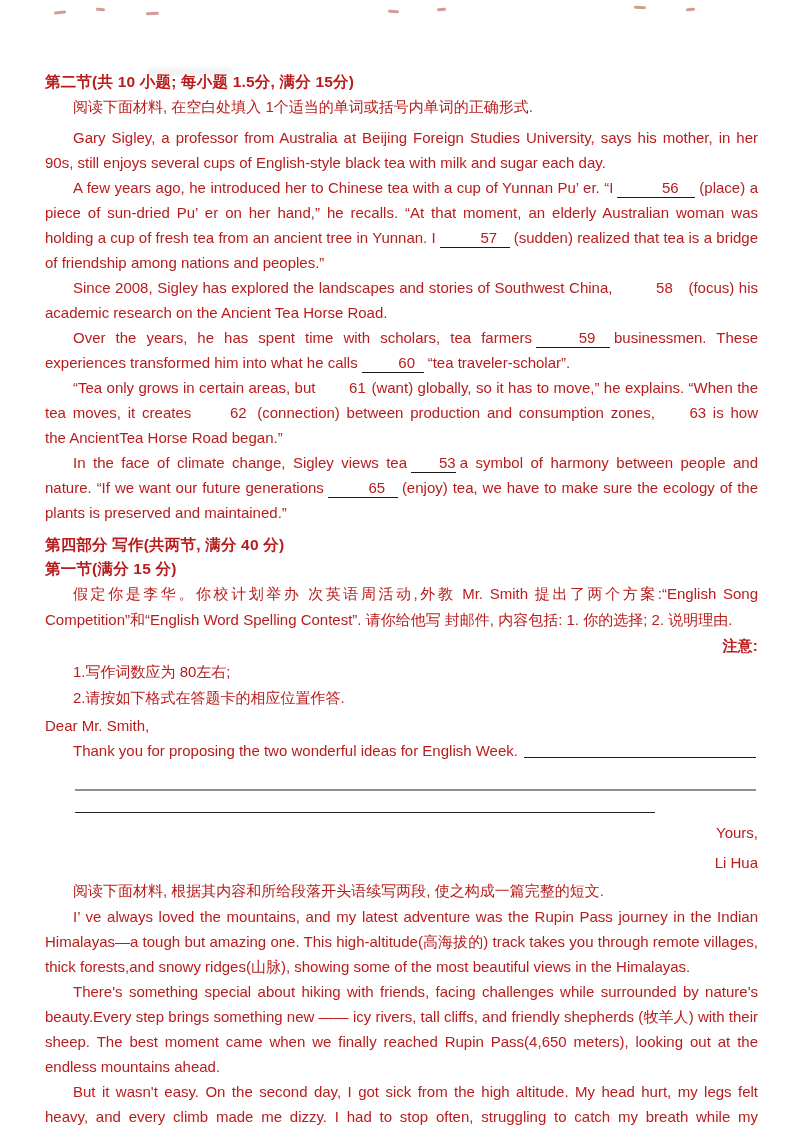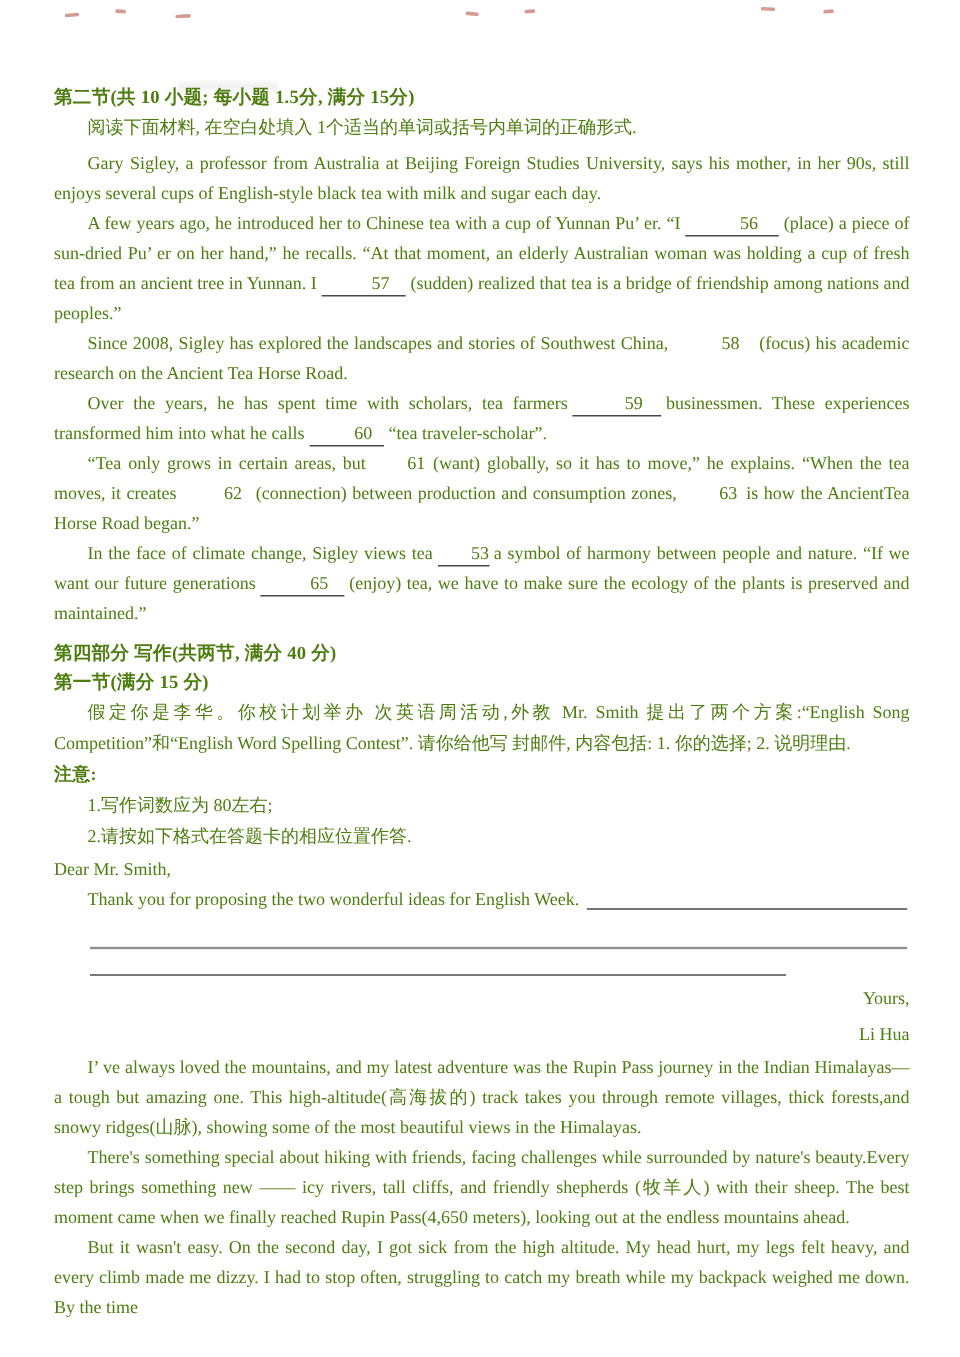--- a/index.html
+++ b/index.html
@@ -1,22 +1,22 @@
 <!DOCTYPE html>
 <html><head>
 <meta charset="utf-8">
 <style>
   html,body{margin:0;padding:0;background:#ffffff;}
   .page{
     position:relative;
     width:800px;height:1131px;
     background:#ffffff;
     overflow:hidden;
-    font-family:Liberation Serif, serif;
-    color:#4d7c0f;
+    font-family:Liberation Sans, sans-serif;
+    color:#b91c1c;
   }
   .content{
     position:absolute;
     left:45px;top:70px;
     width:713px;
   }
   .h{
     font-weight:700;
     font-size:15.5px;
     line-height:24px;
@@ -77,37 +77,38 @@
         <div class="para indent">Over the years, he has spent time with scholars, tea farmers<span class="blank u" style="min-width: 74px;">59</span>businessmen. These experiences transformed him into what he calls<span class="blank u" style="min-width: 62px;">60</span>“tea traveler-scholar”.</div>
         <div class="para indent">“Tea only grows in certain areas, but<span class="blank" style="min-width: 48px;">61</span>(want) globally, so it has to move,” he explains. “When the tea moves, it creates<span class="blank" style="min-width: 58px;">62</span>(connection) between production and consumption zones,<span class="blank" style="min-width: 50px;">63</span>is how the AncientTea Horse Road began.”</div>
         <div class="para indent">In the face of climate change, Sigley views tea<span class="blank u" style="min-width: 34px;">53</span>a symbol of harmony between people and nature. “If we want our future generations<span class="blank u" style="min-width: 70px;">65</span>(enjoy) tea, we have to make sure the ecology of the plants is preserved and maintained.”</div>
       </div>
 
     <div class="h mt-sec">第四部分 写作(共两节, 满分 40 分)</div>
     <div class="h">第一节(满分 15 分)</div>
 
     <div class="cn indent justify">假定你是李华。你校计划举办 次英语周活动,外教 Mr. Smith 提出了两个方案:“English Song Competition”和“English Word Spelling Contest”. 请你给他写 封邮件, 内容包括: 1. 你的选择; 2. 说明理由.</div>
 
-    <div class="cn h" style="font-size:15px;">注意:</div>
+    <div class="cn h" style="font-size:15px;text-align:right;">注意:</div>
     <div class="cn note-indent">1.写作词数应为 80左右;</div>
     <div class="cn note-indent">2.请按如下格式在答题卡的相应位置作答.</div>
 
     <div class="letter">
       <div class="salutation">Dear Mr. Smith,</div>
       <div class="open-row">
         <span class="txt">Thank you for proposing the two wonderful ideas for English Week.</span>
         <span class="fill"></span>
       </div>
       <div class="answer-line-2"></div>
       <div class="answer-line-3"></div>
       <div class="closing">
         <div>Yours,</div>
         <div>Li Hua</div>
       </div>
     </div>
 
+    <div class="cn indent">阅读下面材料, 根据其内容和所给段落开头语续写两段, 使之构成一篇完整的短文.</div>
 
     <div class="p2para indent">I’ ve always loved the mountains, and my latest adventure was the Rupin Pass journey in the Indian Himalayas—a tough but amazing one. This high-altitude(高海拔的) track takes you through remote villages, thick forests,and snowy ridges(山脉), showing some of the most beautiful views in the Himalayas.</div>
     <div class="p2para indent">There's something special about hiking with friends, facing challenges while surrounded by nature's beauty.Every step brings something new —— icy rivers, tall cliffs, and friendly shepherds (牧羊人) with their sheep. The best moment came when we finally reached Rupin Pass(4,650 meters), looking out at the endless mountains ahead.</div>
     <div class="p2para indent">But it wasn't easy. On the second day, I got sick from the high altitude. My head hurt, my legs felt heavy, and every climb made me dizzy. I had to stop often, struggling to catch my breath while my backpack weighed me down. By the time</div>
 
   </div>
 </div>
 
 </body></html>

